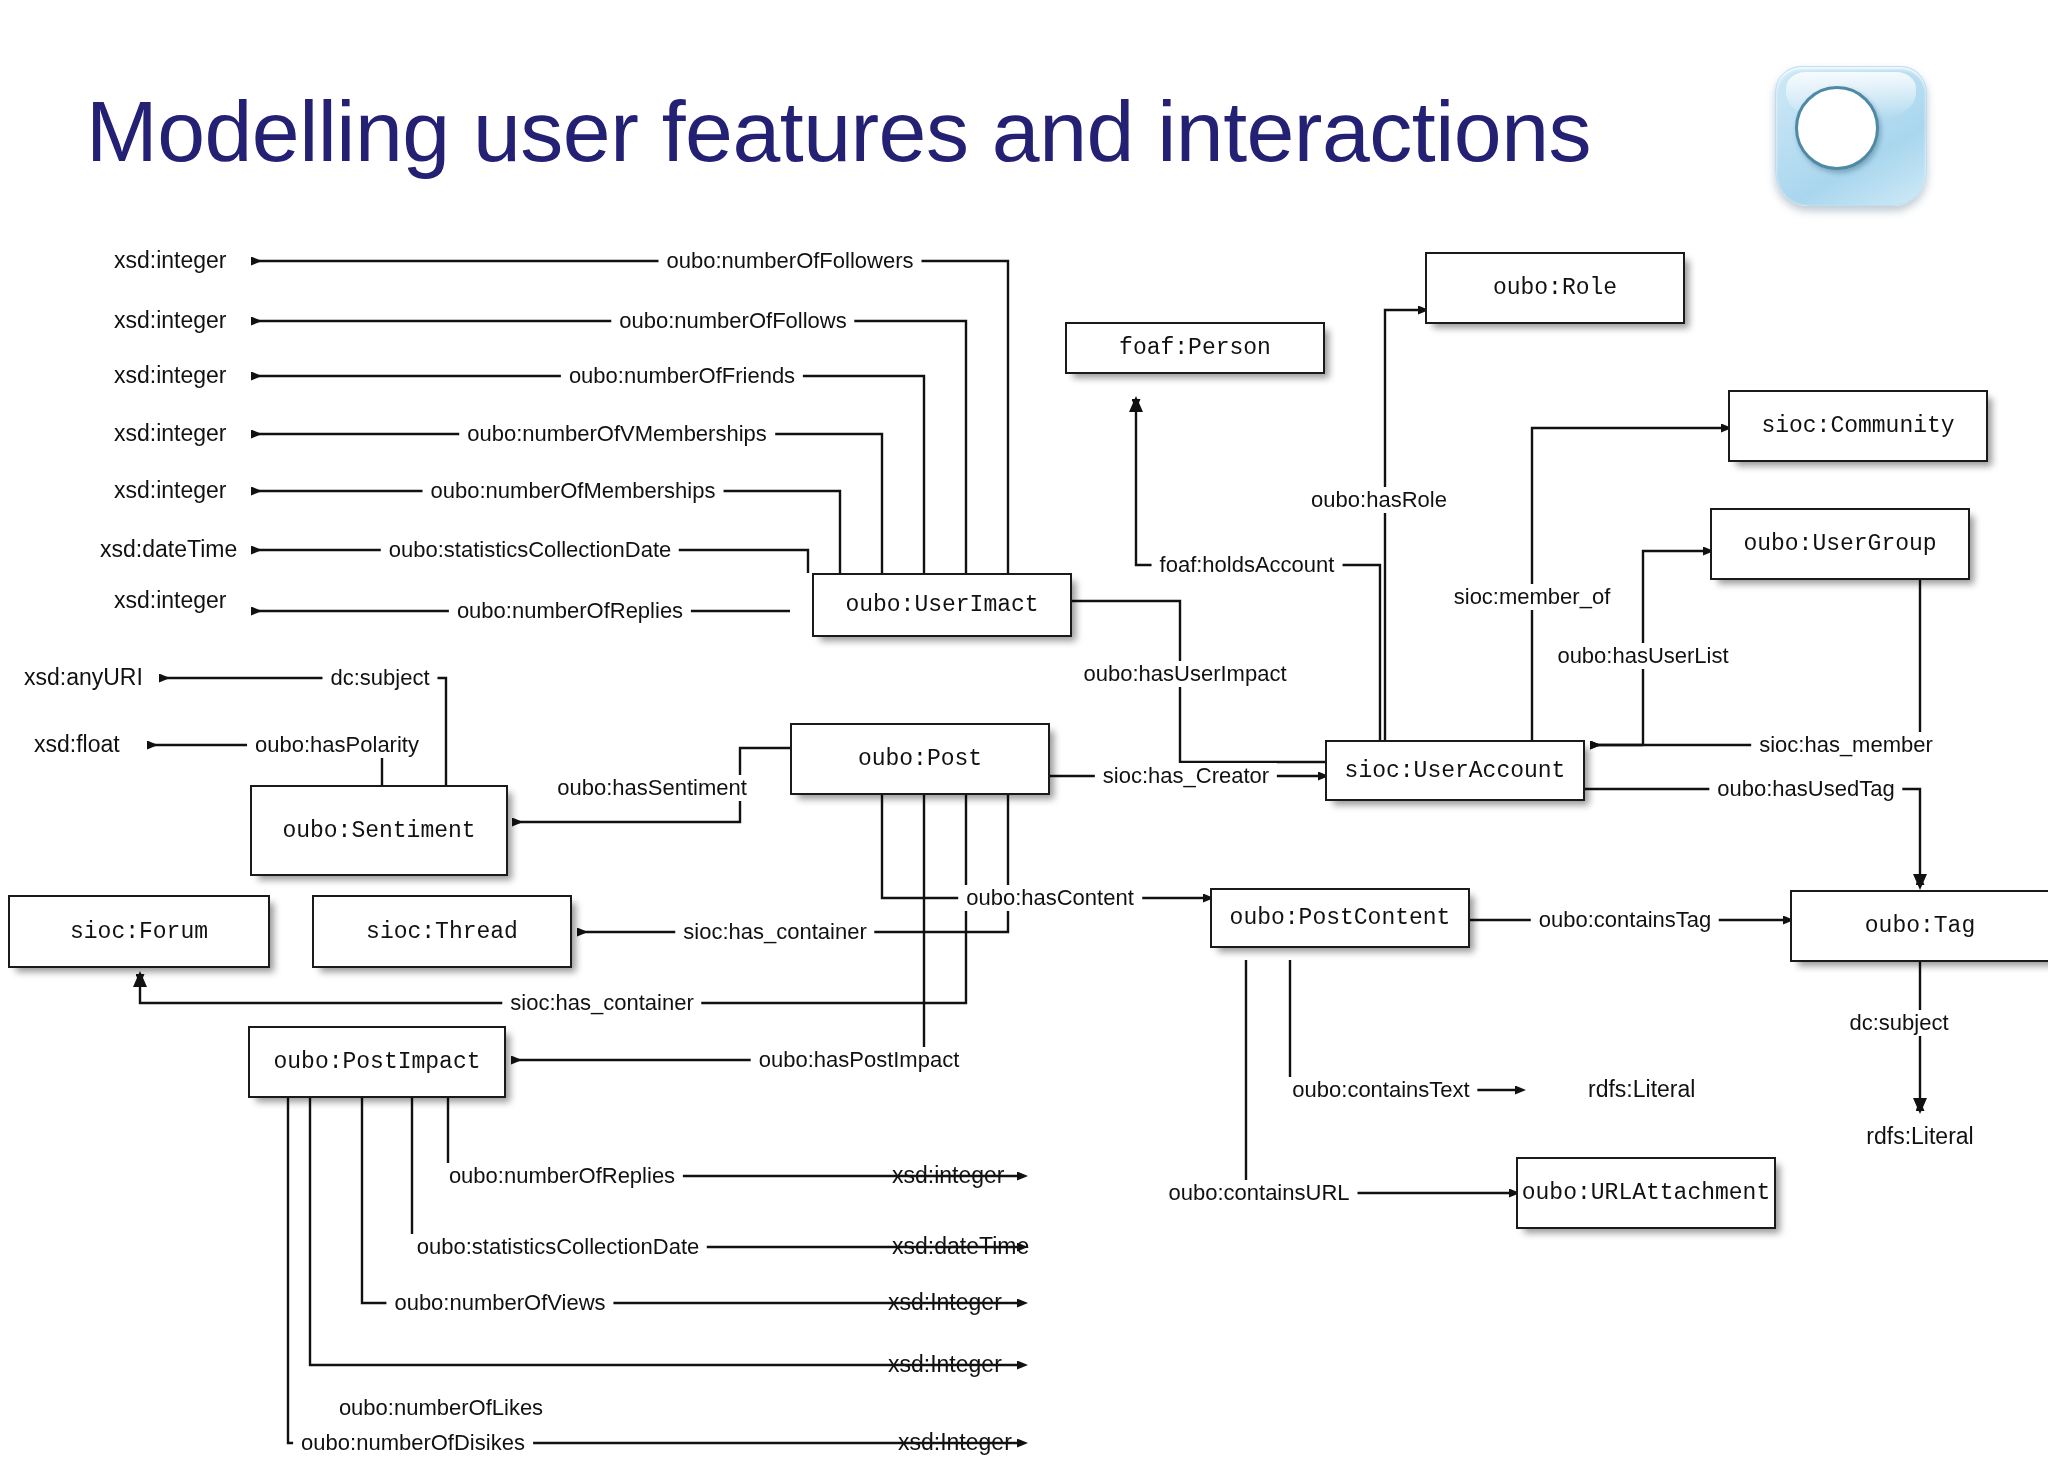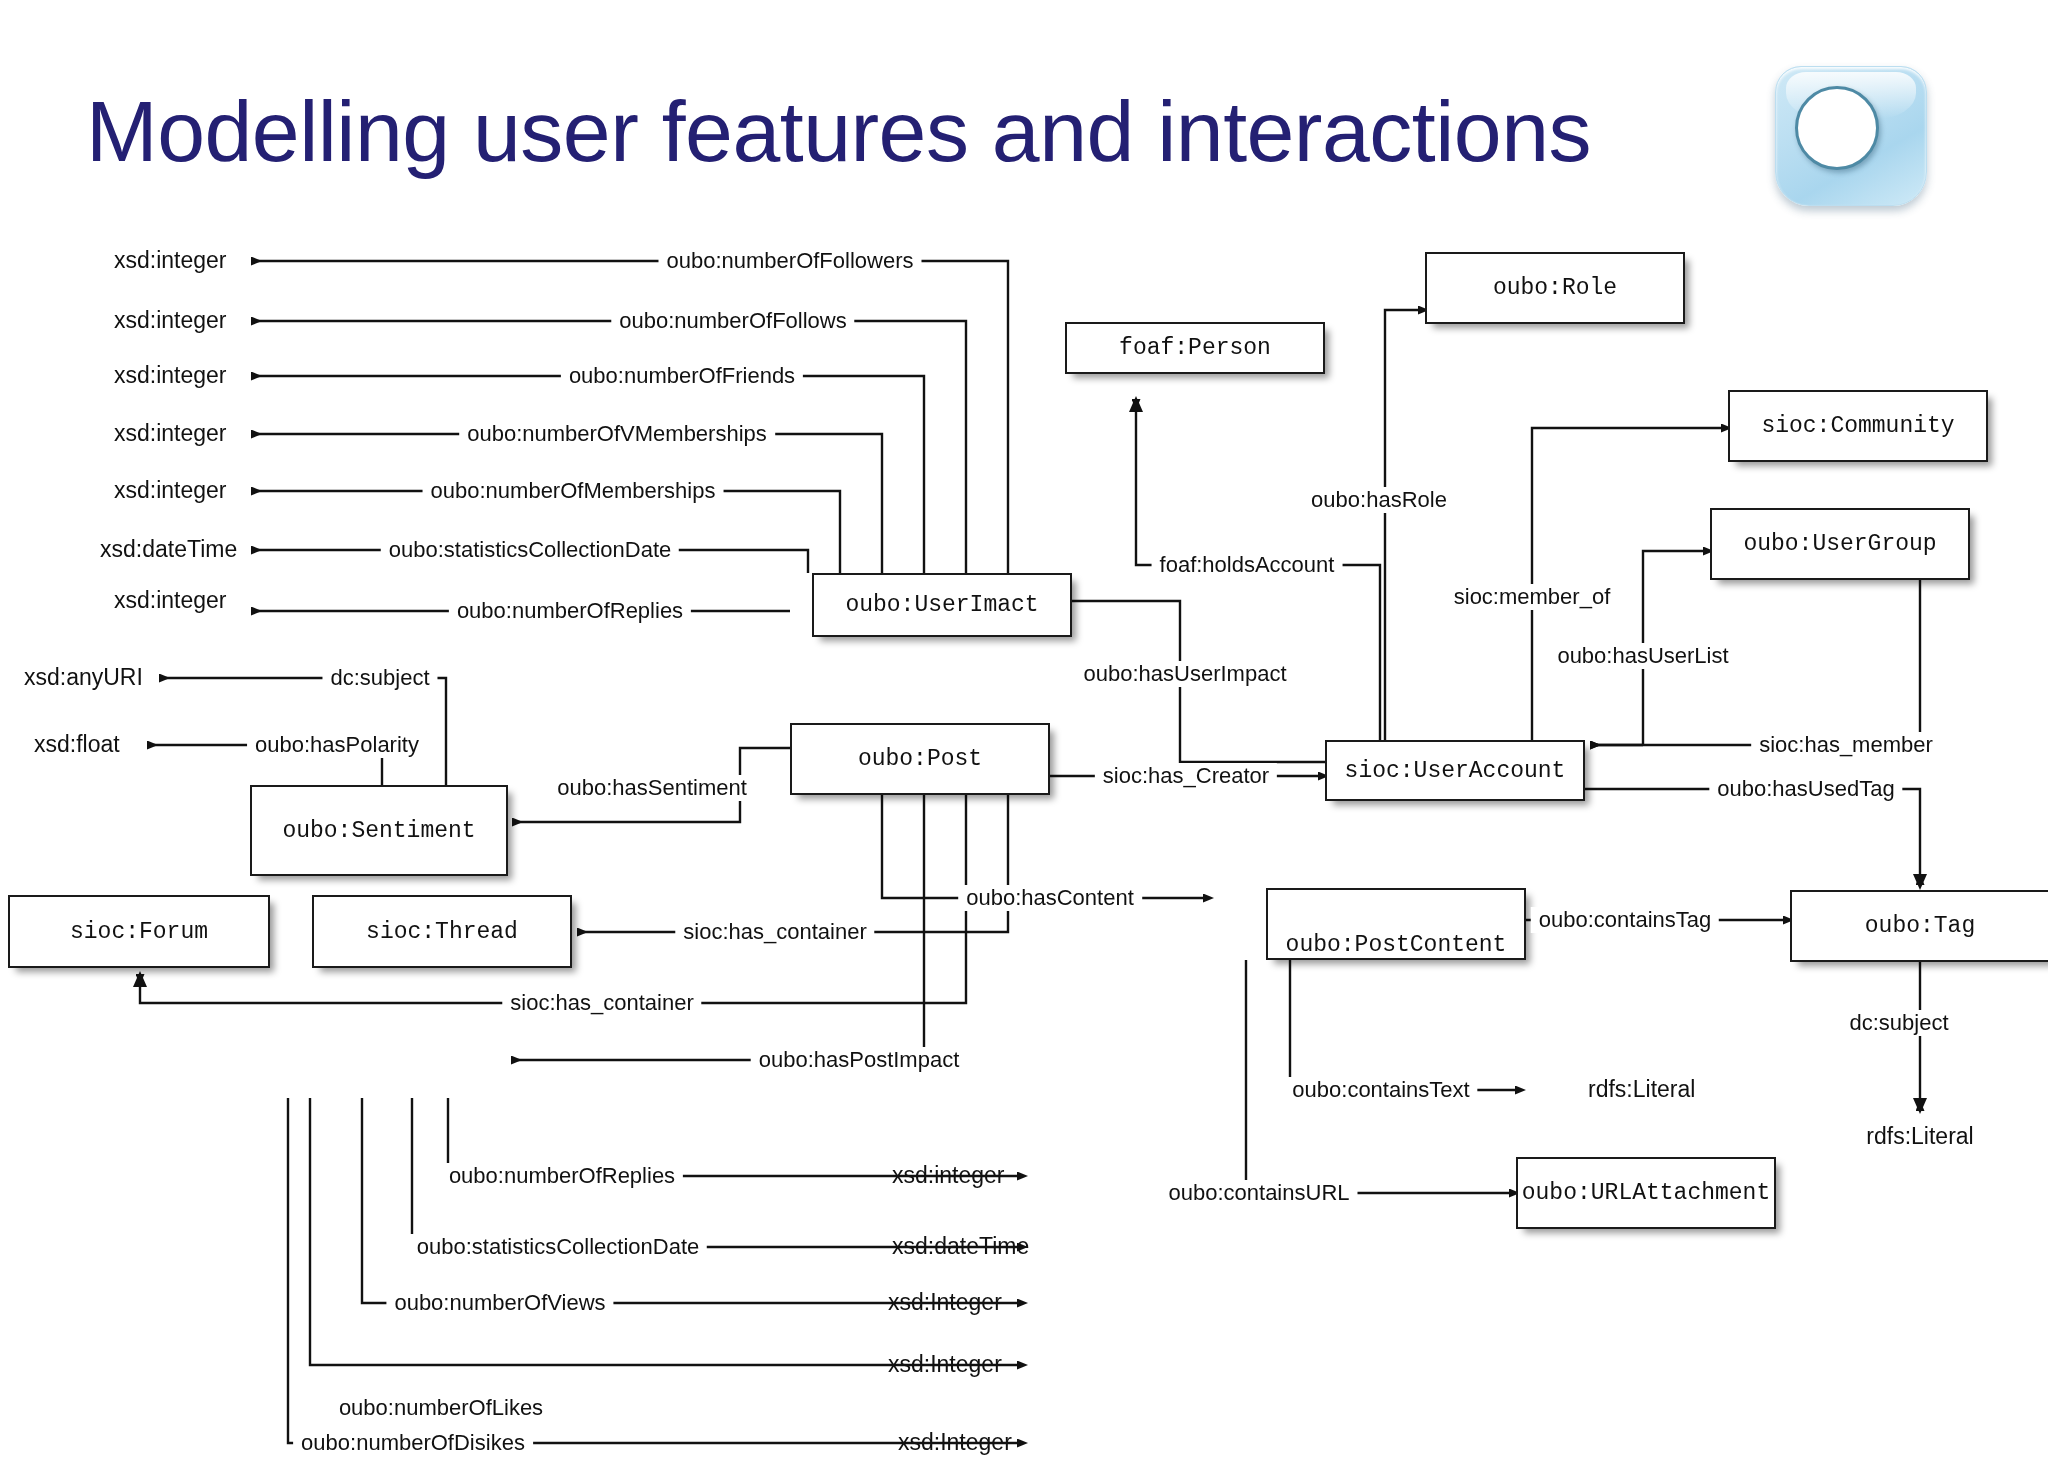--- a/index.html
+++ b/index.html
@@ -242,22 +242,25 @@
       </div>
 
     <div class="node" style="left:8px;top:895px;width:262px;height:73px;">
         <span>sioc:Forum</span>
       </div>
 
     <div class="node" style="left:312px;top:895px;width:260px;height:73px;">
         <span>sioc:Thread</span>
       </div>
 
-
-    <div class="node" style="left:1266px;top:888px;width:260px;height:72px;align-items:flex-end;">
+    <div class="node" style="left:248px;top:1026px;width:258px;height:72px;">
+        <span>oubo:PostImpact</span>
+      </div>
+
+    <div class="node" style="left:1210px;top:888px;width:260px;height:60px;">
         <span>oubo:PostContent</span>
       </div>
 
     <div class="node" style="left:1790px;top:890px;width:260px;height:72px;">
         <span>oubo:Tag</span>
       </div>
 
     <div class="node" style="left:1516px;top:1157px;width:260px;height:72px;">
         <span>oubo:URLAttachment</span>
       </div>

